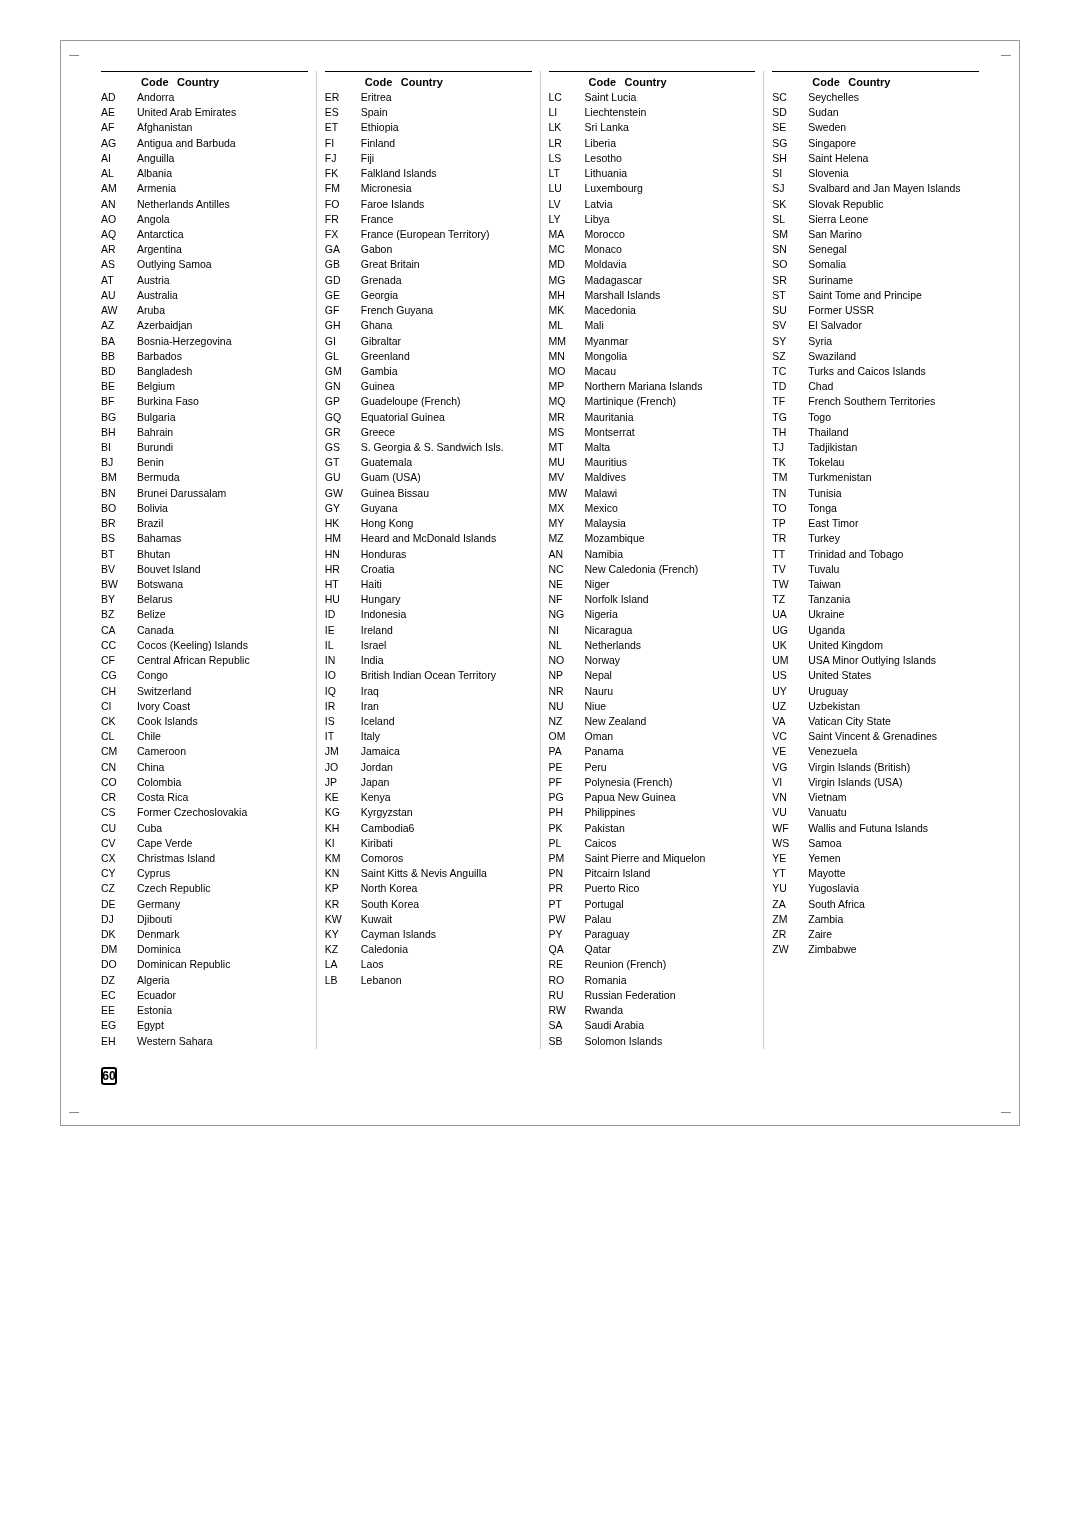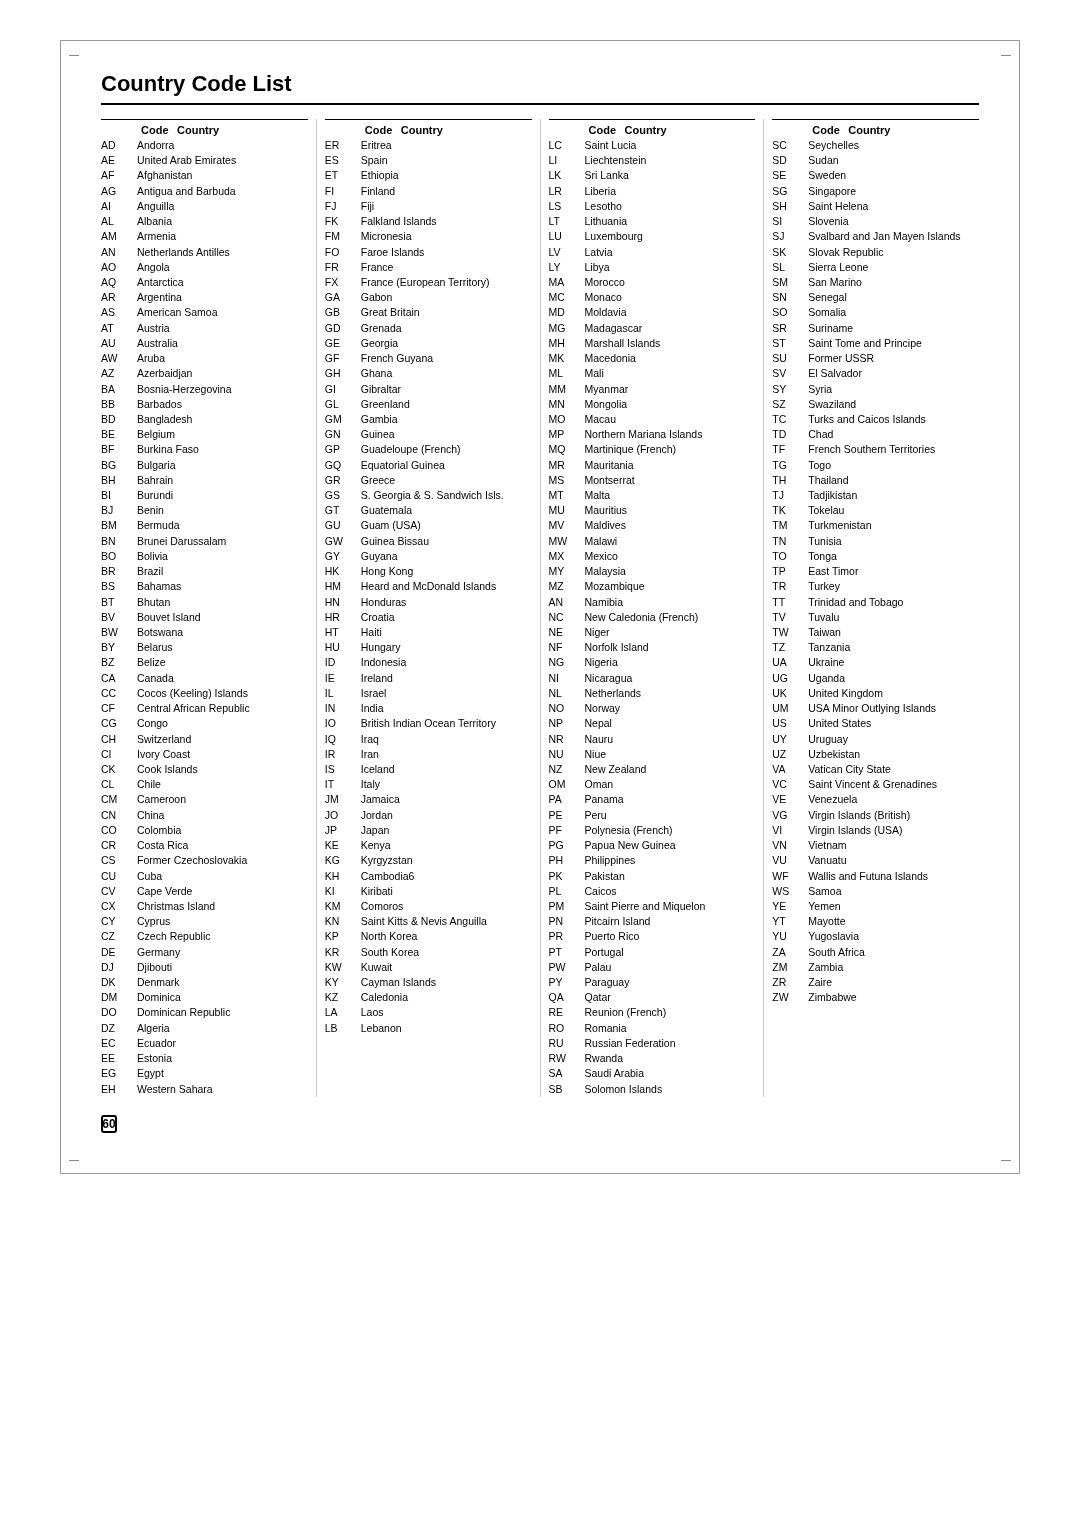--- a/index.html
+++ b/index.html
@@ -97,21 +97,20 @@
       margin-top: 18px;
     }
   </style>
 </head>
 <body>
 
 <div class="page-container">
   <span class="corner-mark corner-tl">—</span>
   <span class="corner-mark corner-tr">—</span>
 
-  <h1>Country Code List</h1>
 
 
   <div class="table-container">
 
     <div class="col">
       <div class="col-header">
         <span class="h-code">Code</span>
         <span class="h-country">Country</span>
       </div>
       <div id="col1-rows">
@@ -154,21 +153,21 @@
           <div class="row">
             <span class="code">AQ</span>
             <span class="country">Antarctica</span>
           </div>
           <div class="row">
             <span class="code">AR</span>
             <span class="country">Argentina</span>
           </div>
           <div class="row">
             <span class="code">AS</span>
-            <span class="country">American Samoa</span>
+            <span class="country">Outlying Samoa</span>
           </div>
           <div class="row">
             <span class="code">AT</span>
             <span class="country">Austria</span>
           </div>
           <div class="row">
             <span class="code">AU</span>
             <span class="country">Australia</span>
           </div>
           <div class="row">

